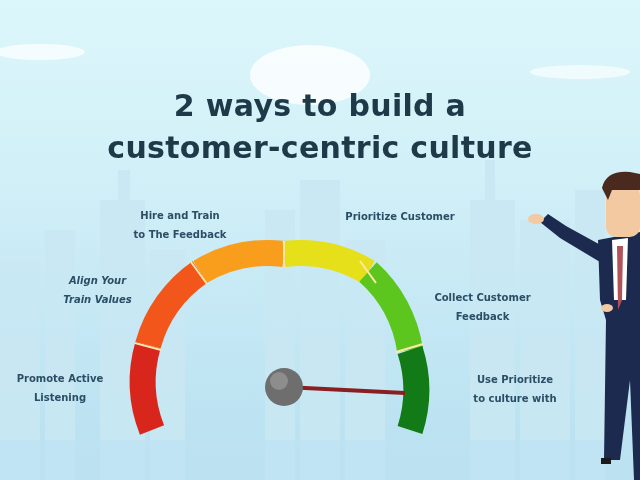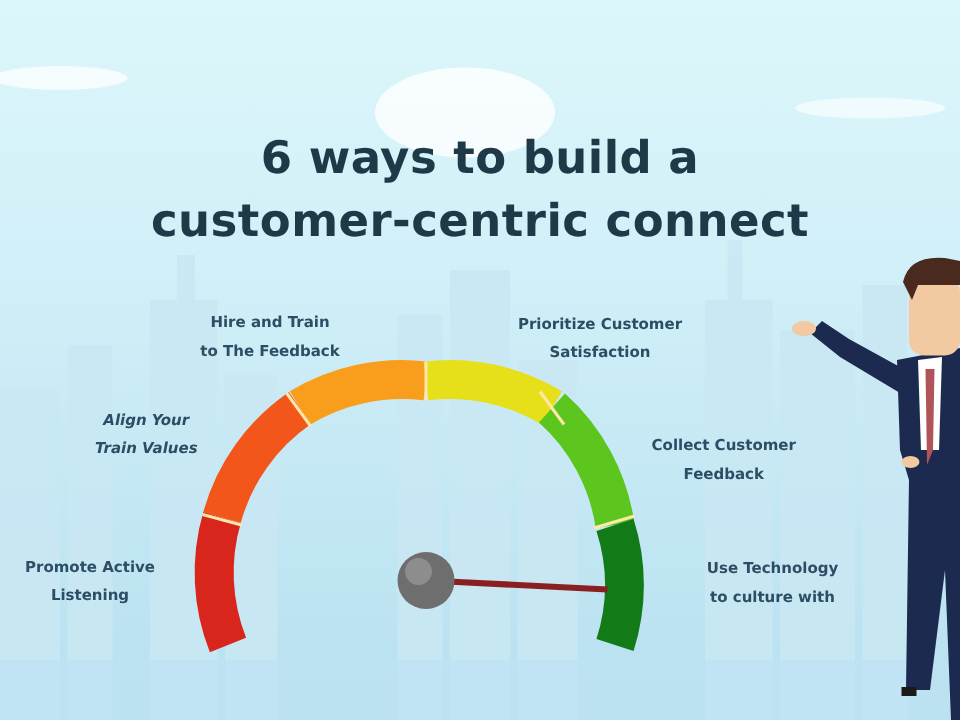--- a/index.html
+++ b/index.html
@@ -39,22 +39,22 @@
     <rect x="300" y="180" width="40" height="300"></rect>
     <rect x="345" y="240" width="40" height="240"></rect>
     <rect x="470" y="200" width="45" height="280"></rect>
     <rect x="485" y="160" width="10" height="50"></rect>
     <rect x="520" y="220" width="50" height="260"></rect>
     <rect x="575" y="190" width="30" height="290"></rect>
   </g>
   <rect x="0" y="440" width="640" height="40" fill="#bde3f2" opacity="0.7"></rect>
 </svg>
 
-<div class="title l1">6 ways to build a</div>
-<div class="title l2">customer-centric connect</div>
+<div class="title l1">2 ways to build a</div>
+<div class="title l2">customer-centric culture</div>
 
 <svg class="gauge" width="640" height="480" viewBox="0 0 640 480">
   <g fill="none" stroke-width="26">
     <path d="M152,430 A131,131 0 0 1 148,345" stroke="#d9261c"></path>
     <path d="M148,345 A131,131 0 0 1 200,272" stroke="#f2561a"></path>
     <path d="M200,272 A131,131 0 0 1 284,254" stroke="#f99d1c"></path>
     <path d="M284,254 A131,131 0 0 1 368,272" stroke="#e6e01a"></path>
     <path d="M368,272 A131,131 0 0 1 410,350" stroke="#5cc61e"></path>
     <path d="M410,350 A131,131 0 0 1 410,430" stroke="#137a18"></path>
   </g>
@@ -77,28 +77,27 @@
 <div class="label" style="left:40px; top:271px; width:115px;font-style:italic;">
   <div>Align Your</div>
   <div>Train Values</div>
 </div>
 <div class="label" style="left:110px; top:206px; width:140px;">
   <div>Hire and Train</div>
   <div>to The Feedback</div>
 </div>
 <div class="label" style="left:310px; top:207px; width:180px;">
   <div>Prioritize Customer</div>
-  <div>Satisfaction</div>
 </div>
 <div class="label" style="left:400px; top:288px; width:165px;">
   <div>Collect Customer</div>
   <div>Feedback</div>
 </div>
 <div class="label" style="left:440px; top:370px; width:150px;">
-  <div>Use Technology</div>
+  <div>Use Prioritize</div>
   <div>to culture with</div>
 </div>
 
 <svg class="person" width="640" height="480" viewBox="0 0 640 480">
 
   <path d="M540,222 L560,238 L600,262 L606,248 L566,226 L548,214 Z" fill="#1b2a4e"></path>
   <ellipse cx="536" cy="219" rx="8" ry="5" fill="#f2c9a0"></ellipse>
 
   <path d="M598,240 L640,232 L640,480 L634,480 L630,380 L620,460 L604,460 L606,320 L600,300 Z" fill="#1b2a4e"></path>
   <path d="M612,240 L628,238 L626,300 L614,300 Z" fill="#ffffff"></path>

